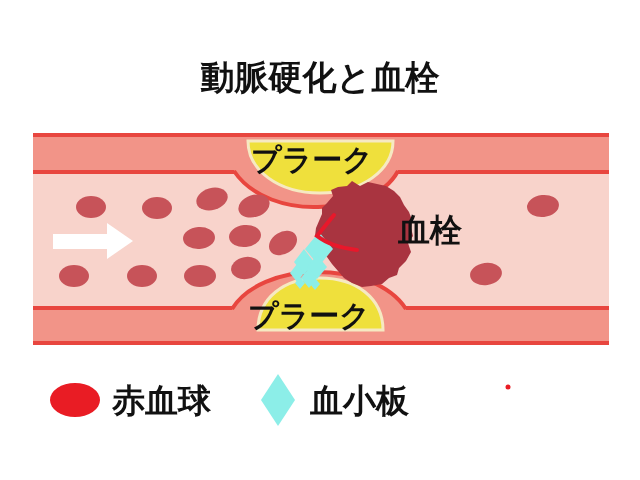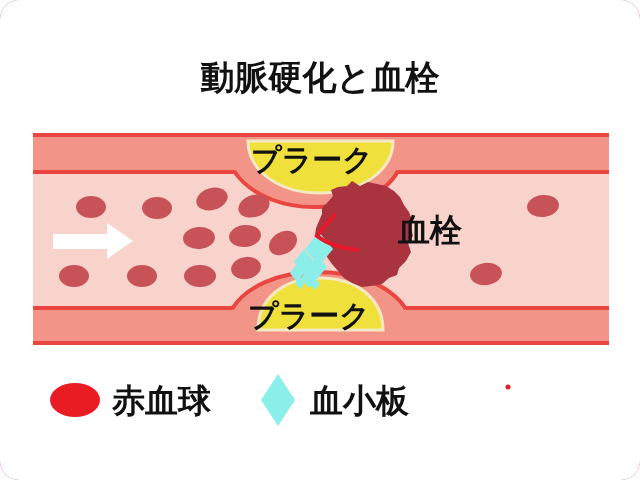--- a/index.html
+++ b/index.html
@@ -3,21 +3,20 @@
 <meta charset="utf-8">
 <style>
   html, body { margin: 0; padding: 0; background: #ffffff; }
   .stage {
     position: relative;
     width: 640px;
     height: 480px;
     background: #a21caf;
     overflow: hidden;
     font-family: "DejaVu Sans", "Liberation Sans", sans-serif;
-    border-radius: 19px;
   }
   svg { display: block; }
   .jp-text {
     font-family: "DejaVu Sans", "Liberation Sans", sans-serif;
     font-weight: bold;
     fill: #111111;
   }
   .title-text   { font-size: 34px; }
   .label-text   { font-size: 30px; }
   .thrombus-text{ font-size: 32px; }

